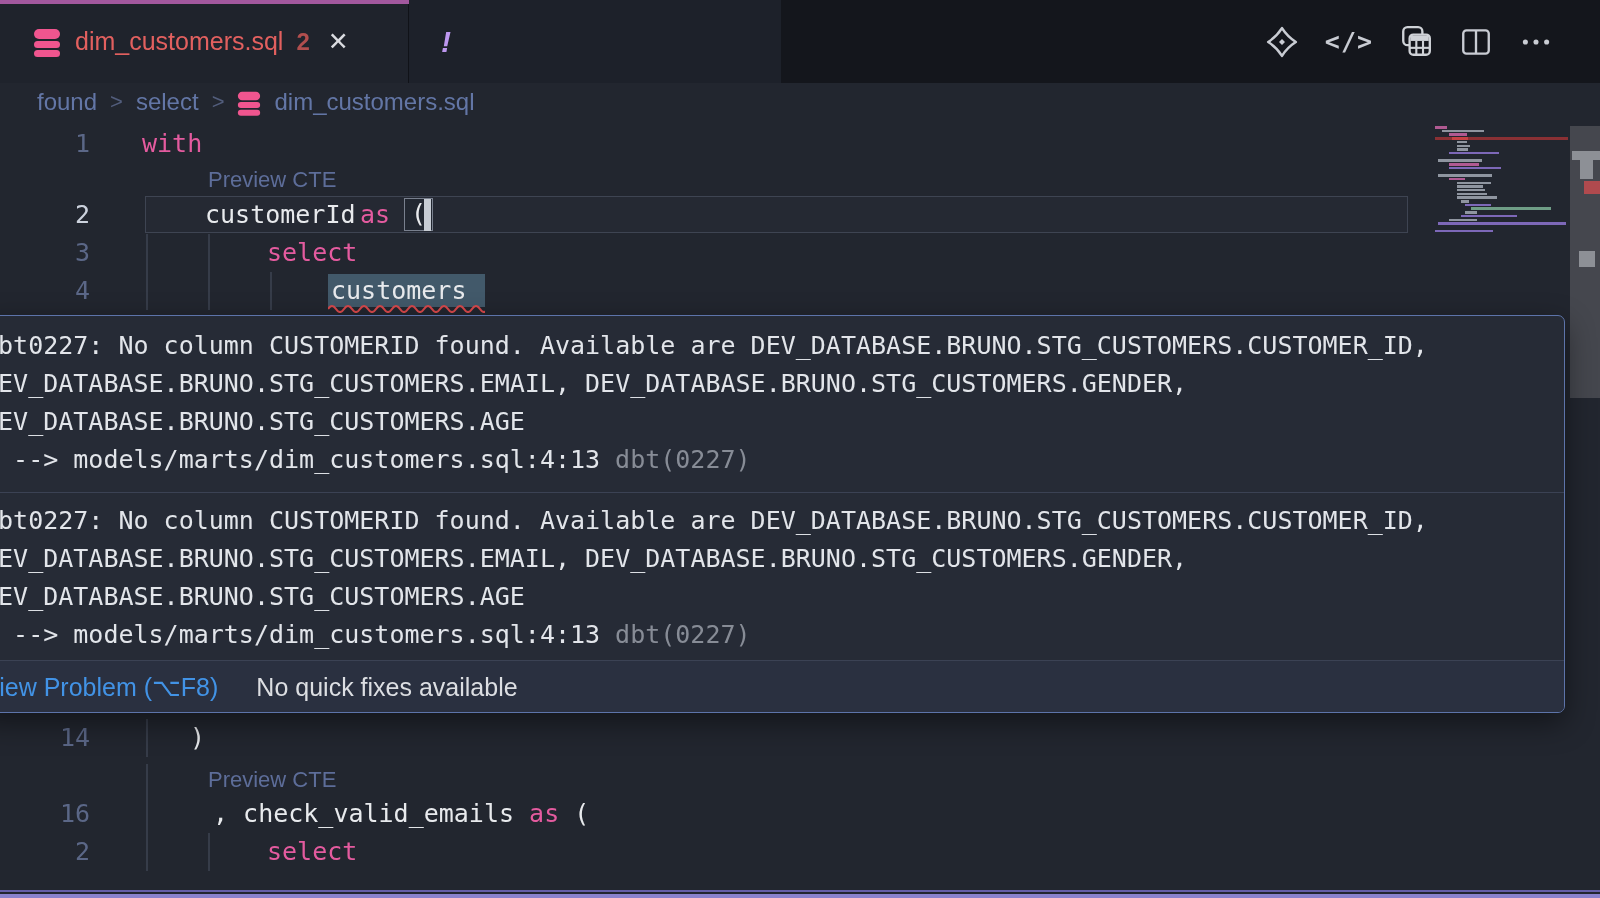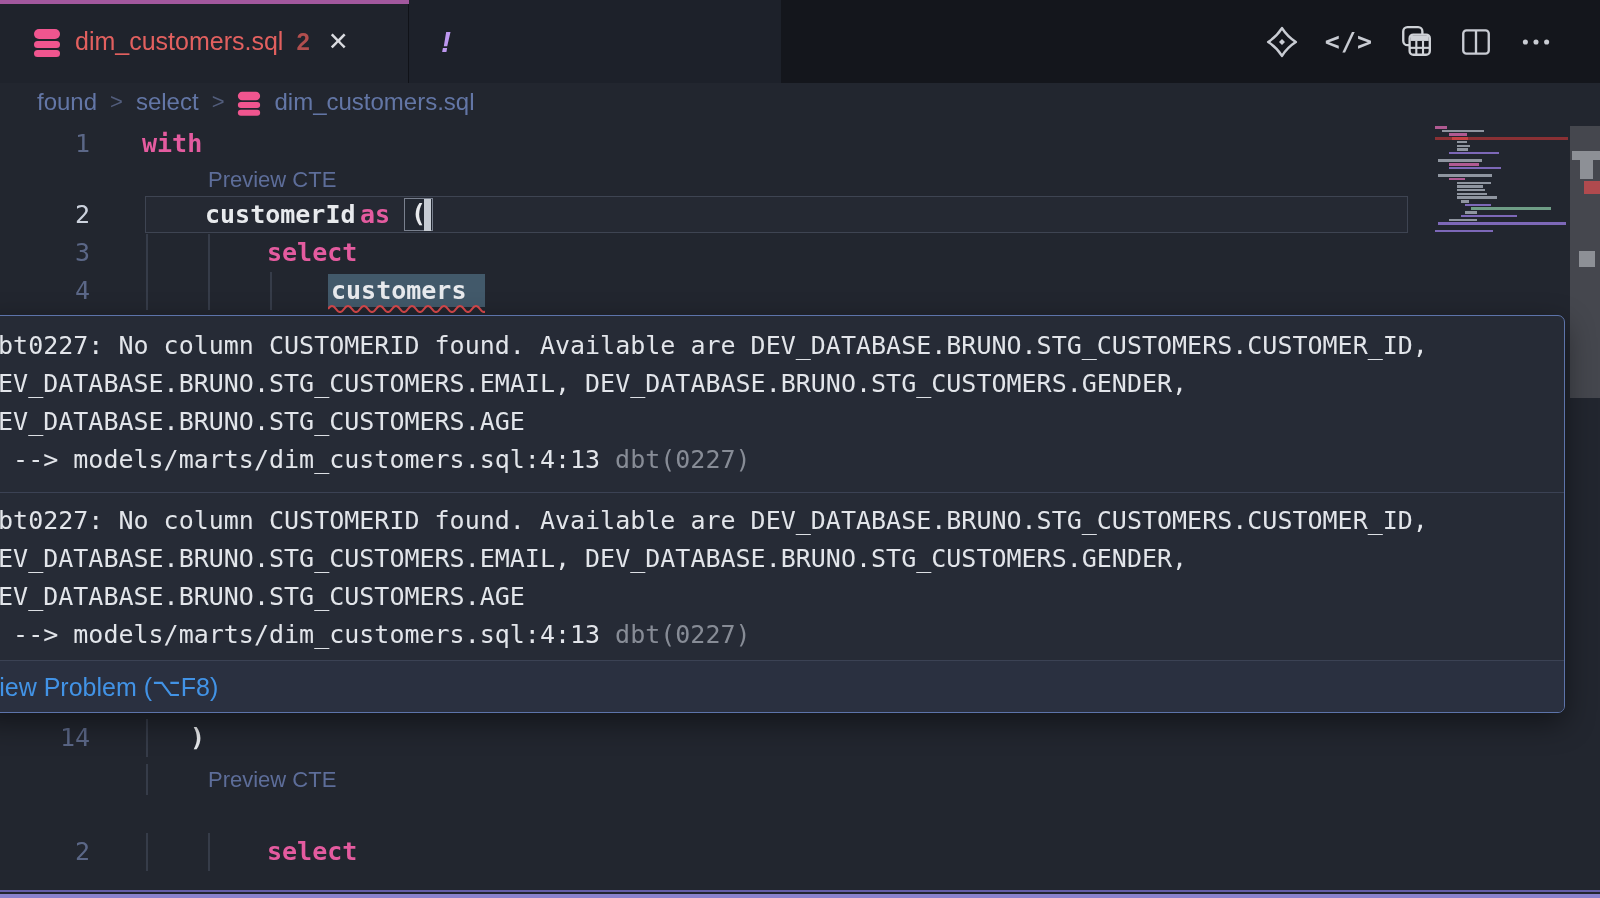--- a/index.html
+++ b/index.html
@@ -27,21 +27,21 @@
   .breadcrumb{position:absolute;left:0;top:83px;width:1600px;height:38px;display:flex;align-items:center;
               padding-left:37px;gap:13px;font-size:24px;color:#6376a6;}
   .breadcrumb .chev{color:#525d7c;font-size:22px;}
   .breadcrumb .crumb{cursor:pointer;}
 
   
   .row{position:absolute;left:0;width:1600px;height:38px;}
   .ln{position:absolute;left:0;top:0;width:90px;text-align:right;font-family:"DejaVu Sans Mono","Liberation Mono",monospace;
       font-size:25px;line-height:38px;color:#5b6787;}
   .tok{position:absolute;top:0;font-family:"DejaVu Sans Mono","Liberation Mono",monospace;font-size:25px;line-height:38px;
-       color:#e8eaed;white-space:pre;font-weight:bold;}
+       color:#e8eaed;white-space:pre;}
   .kw{color:#e45b9f;}
   .g{position:absolute;top:0;bottom:0;width:1.5px;background:#363c49;}
   .lens{position:absolute;left:208px;font-size:22px;line-height:32px;color:#5d6d99;cursor:pointer;}
   .curline{position:absolute;left:145px;top:196px;width:1263px;height:37px;box-sizing:border-box;
            border:1.5px solid #3e4452;background:rgba(120,130,150,0.04);}
   .bracketbox{position:absolute;left:404px;top:2px;width:29px;height:33px;box-sizing:border-box;
               border:1.5px solid #79808e;background:#222731;text-align:center;}
   .bracketbox .tok{position:static;line-height:30px;}
   .cursor{position:absolute;left:424px;top:3px;width:7px;height:32px;background:#c7ccd4;}
   .wordhl{position:absolute;left:328px;top:2px;width:157px;height:33px;background:#42596a;}
@@ -171,20 +171,25 @@
     <span class="ln">14</span>
     <span class="tok" style="left:190px">)</span>
   </div>
 
 
   <div class="row" style="top:764px;height:31px">
     <span class="g" style="left:146px"></span>
     <span class="lens">Preview CTE</span>
   </div>
 
+  <div class="row" style="top:795px">
+    <span class="g" style="left:146px"></span>
+    <span class="ln">16</span>
+    <span class="tok" style="left:213px"><span>, check_valid_emails </span><span class="kw">as</span><span> (</span></span>
+  </div>
 
   <div class="row" style="top:833px">
     <span class="g" style="left:146px"></span>
       <span class="g" style="left:208px"></span>
     <span class="ln">2</span>
     <span class="tok kw" style="left:267px">select</span>
   </div>
 
   <div class="minimap">
       <div style="position: absolute; left: 0px; top: 0px; width: 12px; height: 2.5px; background: rgb(176, 90, 146);"></div>
@@ -231,18 +236,19 @@
       <div class="hv-line"><span>  --&gt; models/marts/dim_customers.sql:4:13</span><span class="hv-src">dbt(0227)</span></div>
     </div>
     <div class="hv-block b2">
       <div class="hv-line">dbt0227: No column CUSTOMERID found. Available are DEV_DATABASE.BRUNO.STG_CUSTOMERS.CUSTOMER_ID,</div>
       <div class="hv-line">DEV_DATABASE.BRUNO.STG_CUSTOMERS.EMAIL, DEV_DATABASE.BRUNO.STG_CUSTOMERS.GENDER,</div>
       <div class="hv-line">DEV_DATABASE.BRUNO.STG_CUSTOMERS.AGE</div>
       <div class="hv-line"><span>  --&gt; models/marts/dim_customers.sql:4:13</span><span class="hv-src">dbt(0227)</span></div>
     </div>
     <div class="hv-status">
       <a>View Problem (⌥F8)</a>
+      <span class="nofix">No quick fixes available</span>
     </div>
   </div>
 
   <div class="edge1"></div>
   <div class="edge2"></div>
 </div>
 
 </body></html>

